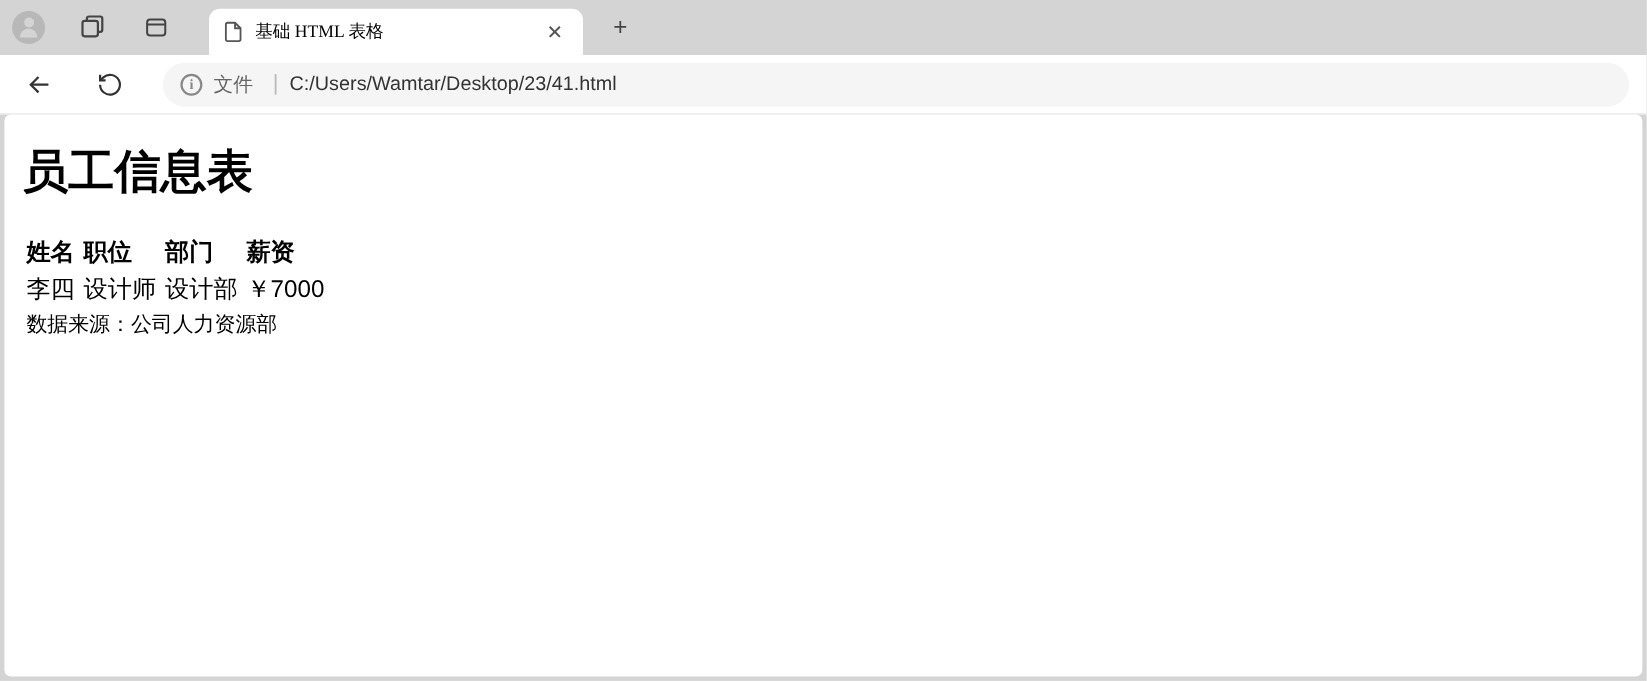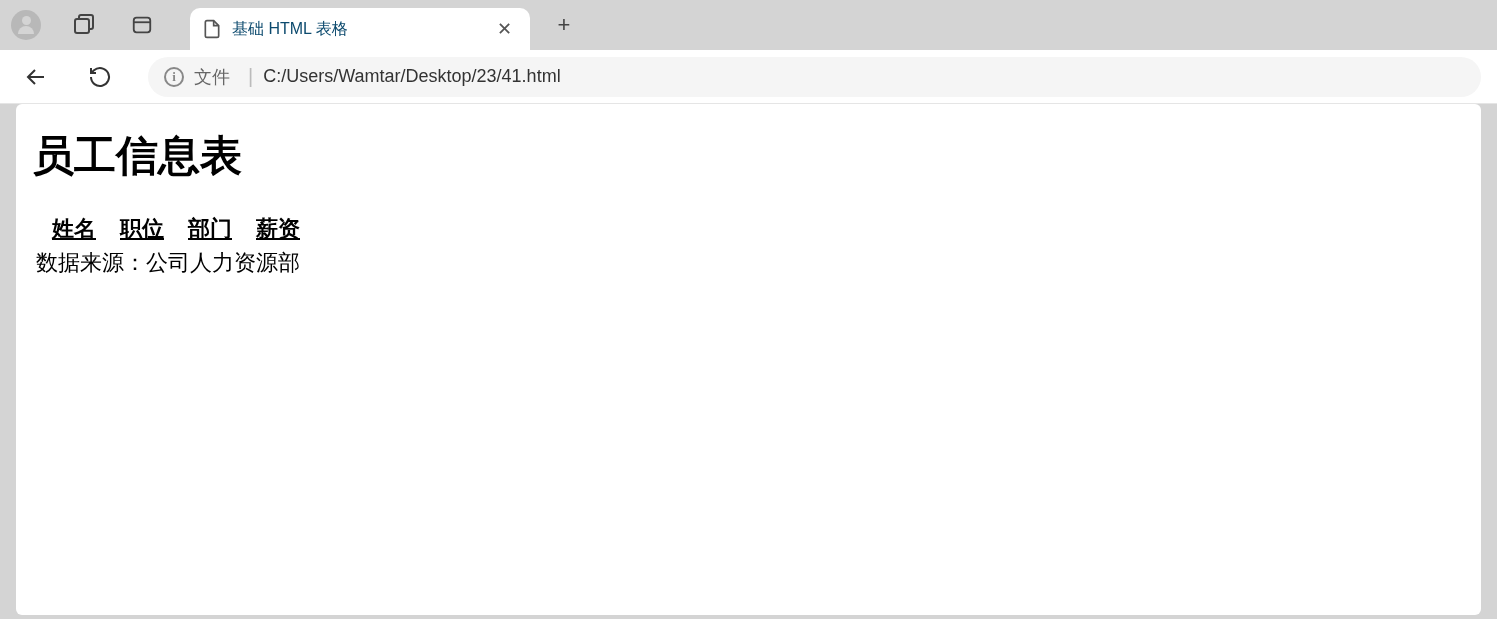--- a/index.html
+++ b/index.html
@@ -71,22 +71,23 @@
       position: relative;
       margin-top: 8px;
     }
     .tab-icon {
       width: 20px;
       height: 20px;
       margin-right: 10px;
     }
     .tab-title {
       font-size: 16px;
-      color: #0c4a6e;
+      color: #000000;
       flex: 1;
+      font-family: Liberation Serif, serif;
     }
     .tab-close {
       font-size: 18px;
       color: #555;
       cursor: pointer;
       padding: 2px 6px;
     }
     .new-tab {
       width: 36px;
       height: 36px;
@@ -147,47 +148,46 @@
       font-family: serif;
       font-weight: bold;
     }
     .separator {
       color: #bbb;
       margin: 0 10px;
       font-size: 20px;
     }
     .content-area {
       background: #fff;
-      margin: 16px;
+      margin: 4px;
       margin-top: 0;
       height: calc(100% - 108px);
       padding: 24px 16px;
       border-radius: 6px;
     }
     .content-area h1 {
       font-size: 42px;
       font-weight: bold;
       margin-bottom: 28px;
       color: #000;
     }
     .content-area table {
       border-collapse: collapse;
       font-size: 22px;
     }
     .content-area th {
-      text-align: right;
+      text-align: left;
       font-weight: bold;
       padding: 2px 4px;
-      text-decoration: underline;
     }
     .content-area td {
       padding: 2px 4px;
     }
     .footer-text {
-      font-size: 22px;
+      font-size: 19px;
       padding: 2px 4px;
     }
     svg {
       display: block;
     }
   </style>
 </head>
 <body>
 
 <div class="browser-chrome">
@@ -253,17 +253,23 @@
     <thead>
       <tr>
         <th>姓名</th>
         <th>职位</th>
         <th>部门</th>
         <th>薪资</th>
       </tr>
     </thead>
     <tbody>
       <tr>
+        <td>李四</td>
+        <td>设计师</td>
+        <td>设计部</td>
+        <td>￥7000</td>
+      </tr>
+      <tr>
         <td colspan="4" class="footer-text">数据来源：公司人力资源部</td>
       </tr>
     </tbody>
   </table>
 </div>
 
 </body></html>

